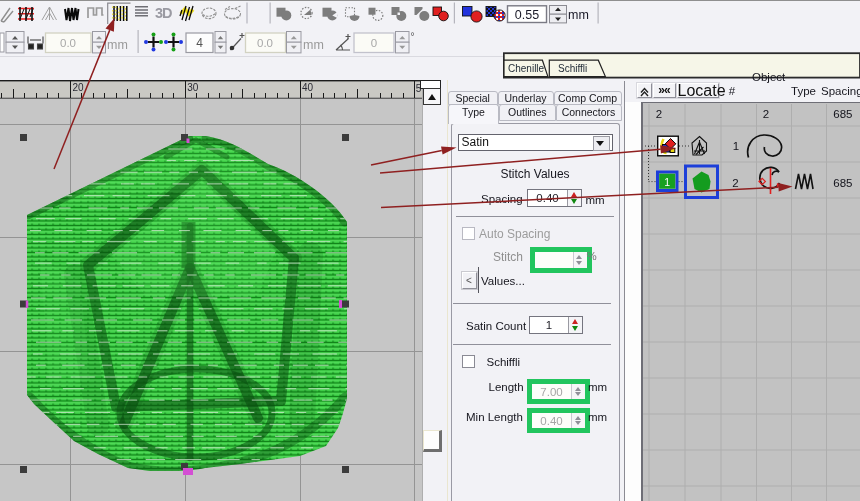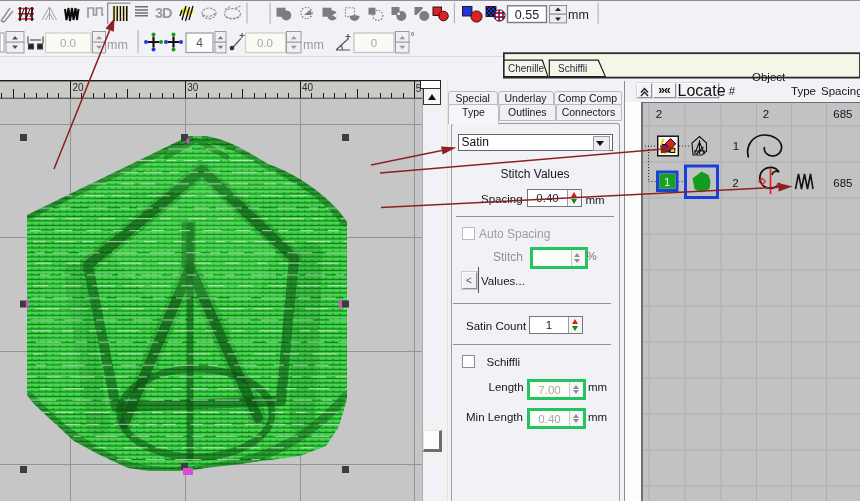--- a/index.html
+++ b/index.html
@@ -2,21 +2,21 @@
 <html><head><meta charset="utf-8">
 <style>
 html,body{margin:0;padding:0}
 body{width:860px;height:501px;position:relative;overflow:hidden;
   font-family:"Liberation Sans",sans-serif;background:#f2f2f6;}
 .abs{position:absolute}
 .txt{position:absolute;white-space:nowrap;color:#16161e}
 .ptab{position:absolute;background:#f1f1f5;border:1px solid #b9bac3;border-radius:3px 3px 0 0;
   text-align:center;font-size:10.5px;color:#16161c}
 .sbox{position:absolute;background:#fff;border:1px solid #75757f;font-size:11.5px;color:#1c1c24}
-.sboxd{position:absolute;background:#fdfdfa;border:3px solid #22c55e;font-size:11.5px;color:#a6a6a6}
+.sboxd{position:absolute;background:#fdfdfa;border:5px solid #22c55e;font-size:11.5px;color:#a6a6a6}
 .sval{position:absolute;left:0;right:14px;top:1px;text-align:center}
 .ssp{position:absolute;right:0;top:0;bottom:0;width:13px;border-left:1px solid #9a9aa2;background:#f4f4f7}
 .tri{position:absolute;width:0;height:0;left:2.5px}
 .tup{top:2px;border-left:3.5px solid transparent;border-right:3.5px solid transparent;border-bottom:5px solid #cc2222}
 .tdn{bottom:2px;border-left:3.5px solid transparent;border-right:3.5px solid transparent;border-top:5px solid #118811}
 .gup{top:3px;border-left:3px solid transparent;border-right:3px solid transparent;border-bottom:4px solid #8f8f98}
 .gdn{bottom:3px;border-left:3px solid transparent;border-right:3px solid transparent;border-top:4px solid #8f8f98}
 .hr{position:absolute;height:1px;background:#90909a}
 .cb{position:absolute;width:11px;height:11px;background:#fff;border:1px solid #8a8a94}
 .hbtn{position:absolute;background:#f3f3f6;border:1px solid;border-color:#ffffff #8f8f98 #8f8f98 #ffffff;

